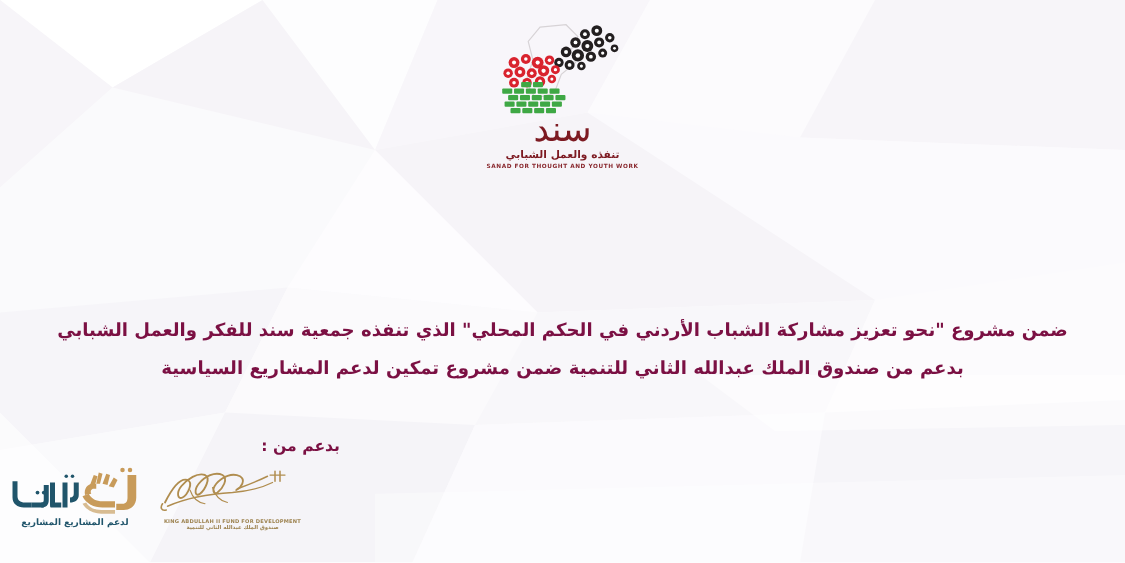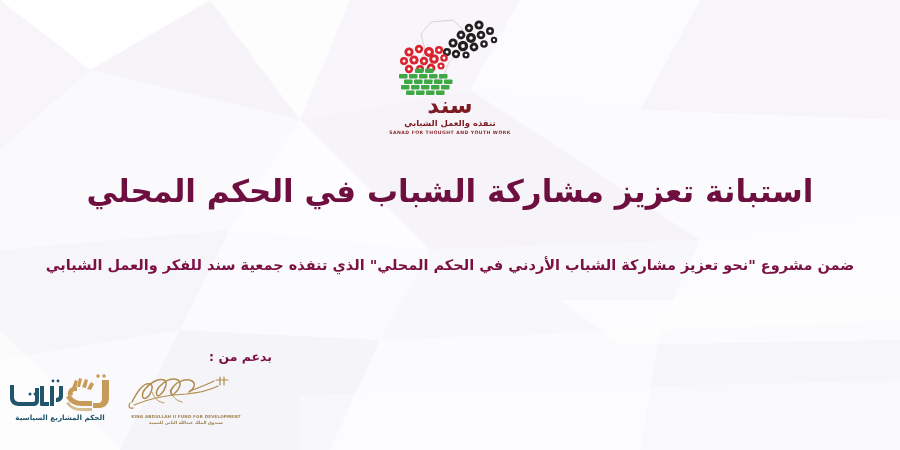--- a/index.html
+++ b/index.html
@@ -39,22 +39,22 @@
     justify-content: flex-start;
     z-index: 3;
   }
   #brand-mark {
     width: 118px;
     height: 80px;
     display: block;
   }
   .logo-word {
     margin-top: -2px;
-    font-size: 23px;
-    font-weight: 700;
+    font-size: 28px;
+    font-weight: 400;
     color: #7d1a22;
     letter-spacing: 1px;
     line-height: 1;
     direction: rtl;
   }
   .logo-sub-ar {
     font-size: 8.5px;
     font-weight: 700;
     color: #7d1a22;
     line-height: 1.1;
@@ -305,24 +305,24 @@
         <rect x="24" y="52.5" width="8.5" height="4.4" rx="0.8"></rect>
         <rect x="34" y="52.5" width="8.5" height="4.4" rx="0.8"></rect>
       </g>
     </svg>
 
     <div class="logo-word">سند</div>
     <div class="logo-sub-ar">تنفذه والعمل الشبابي</div>
     <div class="logo-sub-en">SANAD FOR THOUGHT AND YOUTH WORK</div>
   </div>
 
-  <div id="main-title">استبانة تعزيز مشاركة الشباب في الحكم المحلي</div>
 
   <div id="subtitle-block">
     <div class="subtitle-line">ضمن مشروع "نحو تعزيز مشاركة الشباب الأردني في الحكم المحلي" الذي تنفذه جمعية سند للفكر والعمل الشبابي</div>
+    <div class="subtitle-line">بدعم من صندوق الملك عبدالله الثاني للتنمية ضمن مشروع تمكين لدعم المشاريع السياسية</div>
   </div>
 
   <div id="supported-by-label">بدعم من :</div>
 
   <div id="footer-logos">
 
     <div id="tamkeen-logo">
       <svg id="tamkeen-mark" viewBox="0 0 108 42" aria-hidden="true">
 
         <g fill="#20556b">
@@ -347,21 +347,21 @@
           <path d="M66 16 l3 -8 3 1 -2 7 z"></path>
           <path d="M71 15 l2 -9 3 1 -2 8 z"></path>
           <path d="M76 15 l3 -8 3 1 -2 8 z"></path>
           <path d="M81 17 l4 -7 3 2 -3 6 z"></path>
           <path d="M60 25 c3 6 9 9 16 9 l10 0 0 -5 -10 0 c-5 0 -9 -2 -11 -6 z"></path>
         </g>
         <g fill="#d8bc92">
           <path d="M60 31 c3 5 9 8 15 8 l11 0 0 -3 -11 0 c-5 0 -10 -2 -12 -6 z"></path>
         </g>
       </svg>
-      <div class="tamkeen-tagline">الحكم المشاريع السياسية</div>
+      <div class="tamkeen-tagline">لدعم المشاريع المشاريع</div>
     </div>
 
     <div id="kafd-logo">
       <svg id="kafd-mark" viewBox="0 0 124 42" aria-hidden="true">
         <g fill="none" stroke="#b08d4f" stroke-linecap="round" stroke-linejoin="round">
           <path d="M8 30 C14 18 20 10 26 12 C31 14 26 24 22 26 C18 28 17 22 21 17
                    C26 11 34 6 40 8 C45 10 40 20 36 23 C32 26 31 20 35 15
                    C40 9 48 5 54 8 C59 11 54 19 50 22 C47 24 45 20 49 15
                    C54 9 62 6 68 9 C73 12 69 18 65 20" stroke-width="1.5"></path>
           <path d="M10 33 C26 26 44 23 62 22 C74 21 84 19 94 14" stroke-width="1.1"></path>

